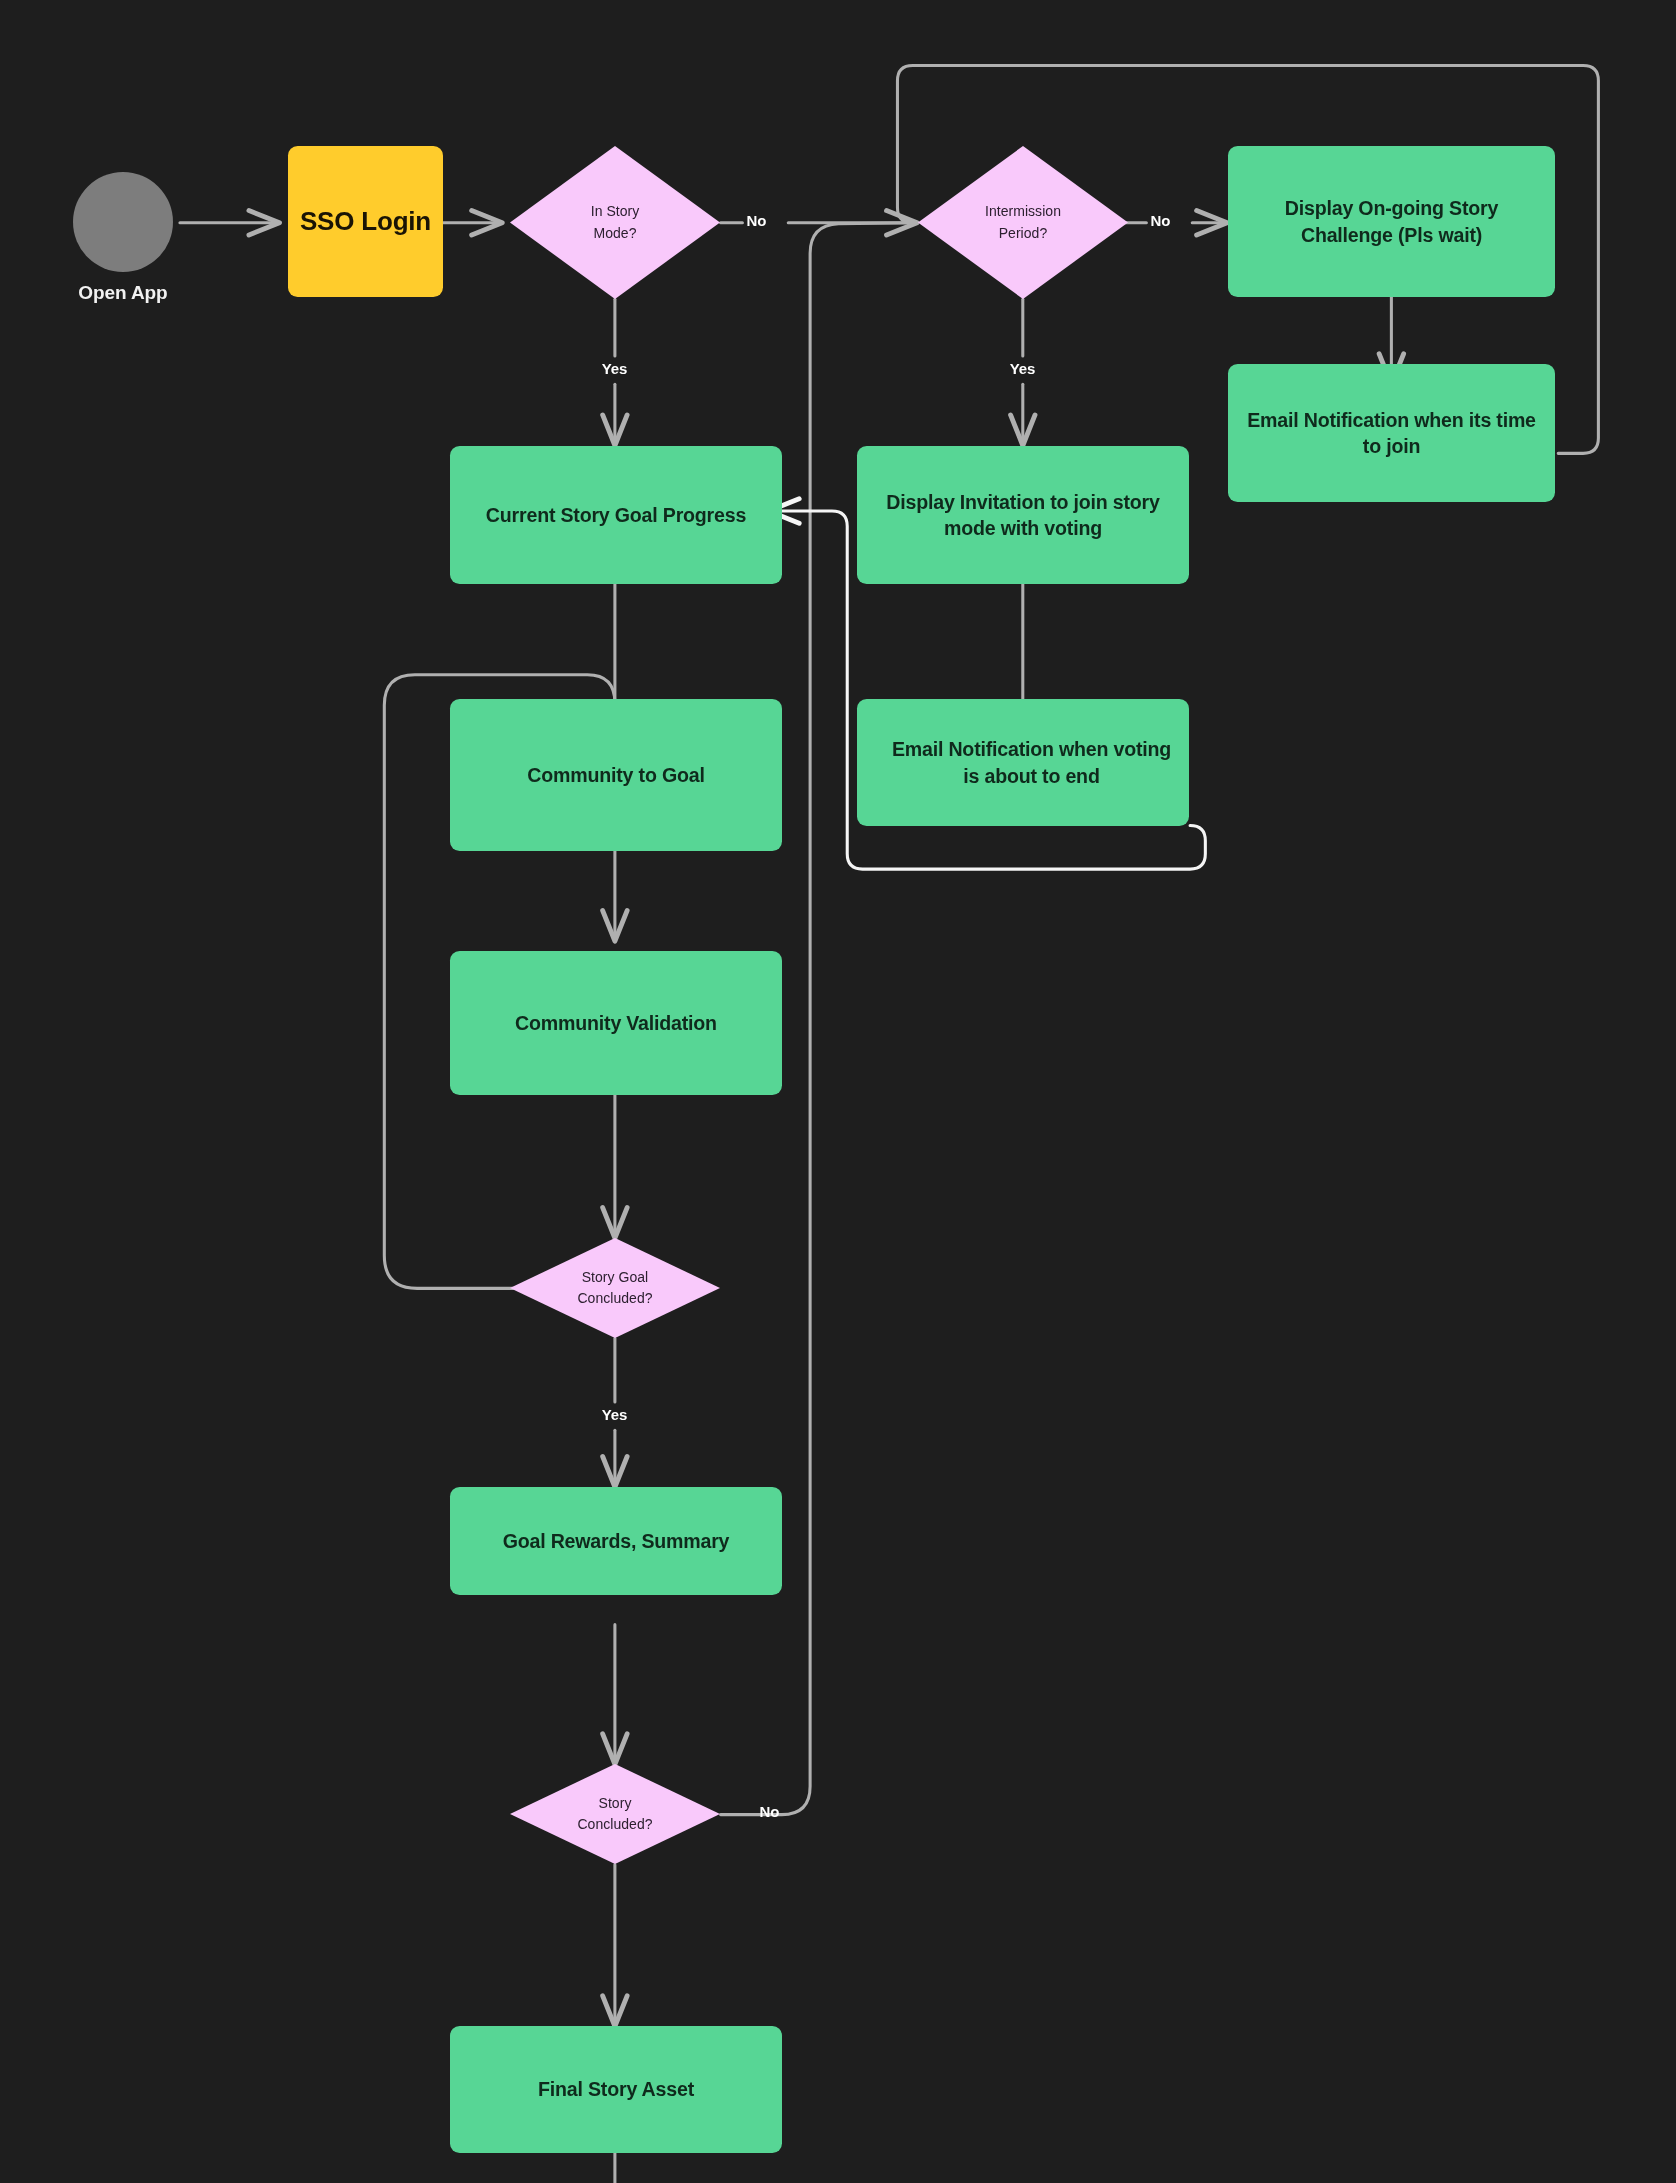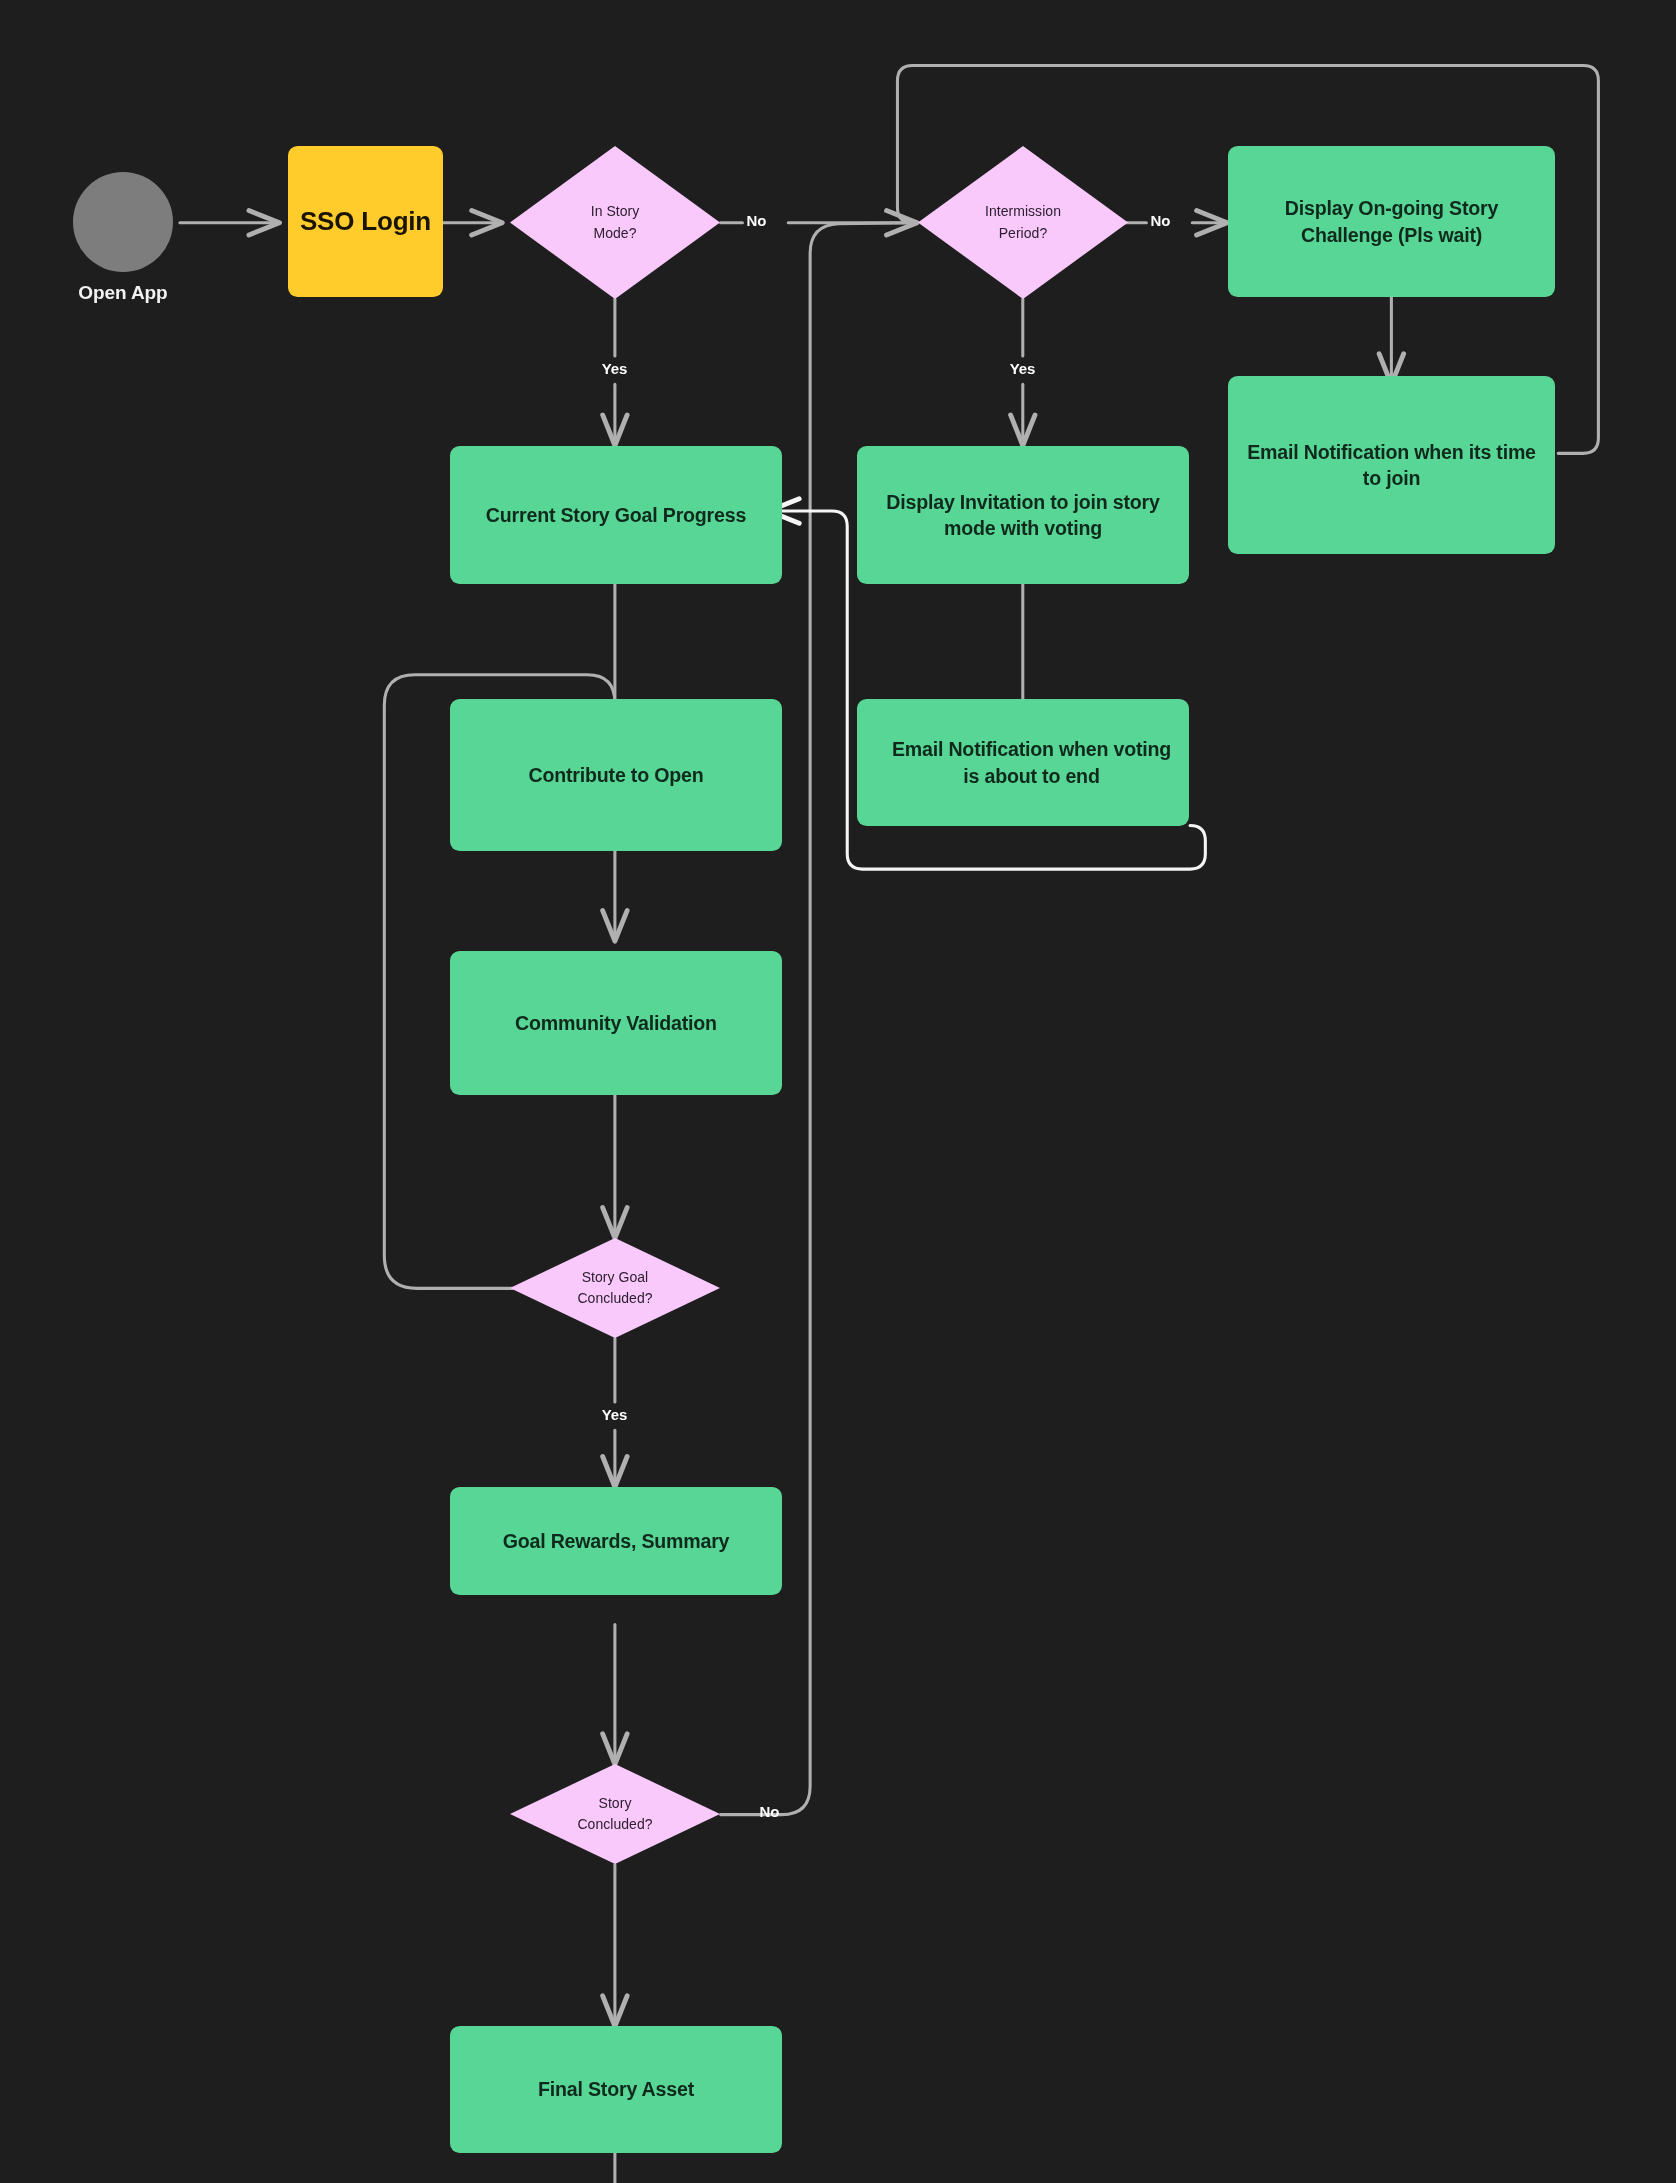--- a/index.html
+++ b/index.html
@@ -182,34 +182,34 @@
     <div class="diamond-label">
       <span>Intermission</span><br>
       <span>Period?</span>
     </div>
   </div>
 
   <div class="node node-process" style="left:1228px; top:146px; width:327px; height:151px;">
     <span>Display On-going Story Challenge (Pls wait)</span>
   </div>
 
-  <div class="node node-process" style="left:1228px; top:376px; width:327px; height:178px;">
+  <div class="node node-process" style="left:1228px; top:364px; width:327px; height:138px;">
     <span>Email Notification when its time to join</span>
   </div>
 
   <div class="node node-process" style="left:450px; top:446px; width:332px; height:138px;">
     <span>Current Story Goal Progress</span>
   </div>
 
   <div class="node node-process" style="left:857px; top:446px; width:332px; height:138px;">
     <span>Display Invitation to join story mode with voting</span>
   </div>
 
   <div class="node node-process" style="left:450px; top:699px; width:332px; height:152px;">
-    <span>Contribute to Open</span>
+    <span>Community to Goal</span>
   </div>
 
   <div class="node node-process" style="left:857px; top:699px; width:332px; height:127px;padding-left:32px;">
     <span>Email Notification when voting is about to end</span>
   </div>
 
   <div class="node node-process" style="left:450px; top:951px; width:332px; height:144px;">
     <span>Community Validation</span>
   </div>
 

